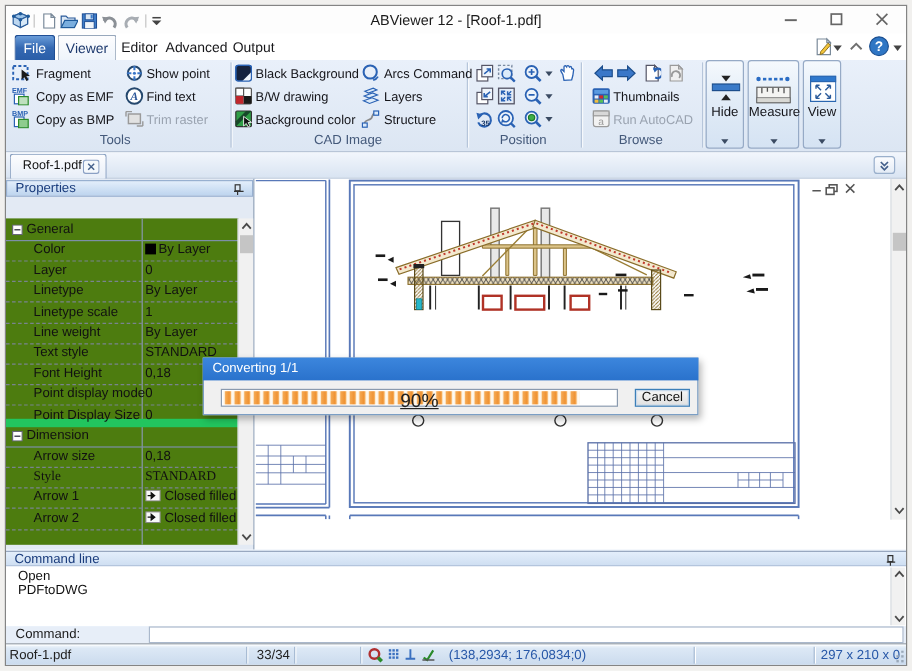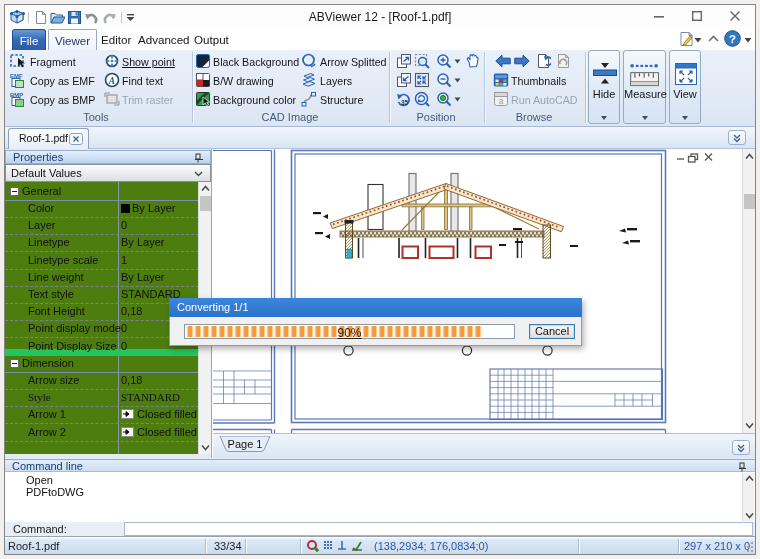--- a/index.html
+++ b/index.html
@@ -45,34 +45,34 @@
 #pscroll { position:absolute; right:0; top:33px; width:13px; height:272px; background:#f1f1f1; border-left:1px solid #d8dce2; }
 .chev { position:absolute; }
 
 #draw { position:absolute; left:208px; top:144px; width:529px; height:284px; background:#fff; overflow:hidden; }
 #vscroll { position:absolute; left:737px; top:144px; width:13px; height:284px; background:#f1f1f1; border-left:1px solid #d8dce2; }
 
 #pagebar { position:absolute; left:208px; top:428px; width:542px; height:25px; background:linear-gradient(#f0f5fb,#dbe6f3); border-top:1px solid #aebfd6; }
 
 #cmdpanel { position:absolute; left:0; top:453px; width:100%; height:78px; background:#e7eef8; }
 #cmdhead { position:absolute; left:0; top:1px; width:100%; height:13px; background:linear-gradient(#e3eefb,#cfdff2); border-top:1px solid #98a8c0; border-bottom:1px solid #a8bcd6; color:#1a3c7c; font-size:11px; line-height:12px; padding-left:7px; }
-#cmdtext { position:absolute; left:0px; top:14px; width:100%; height:50px; background:#fff; font-size:11px; color:#111; padding:2px 0 0 21px; line-height:12px; }
+#cmdtext { position:absolute; left:0px; top:14px; width:100%; height:50px; background:#fff; font-size:11px; color:#111; padding:2px 0 0 10px; line-height:12px; }
 #cmdscroll { position:absolute; right:1px; top:15px; width:12px; height:48px; background:#f1f1f1; border-left:1px solid #d8dce2; }
 #cmdrow { position:absolute; left:0; top:64px; width:100%; height:14px; background:#e7eef8; }
 #cmdinput { position:absolute; left:119px; top:0px; width:629px; height:14px; background:#fff; border:1px solid #aab8cc; }
 
 #status { position:absolute; left:0; top:531px; width:100%; height:18px; background:linear-gradient(#f6fafd,#dce8f5 20%,#cbdbee); border-top:1px solid #9aa2ac; box-shadow:inset 0 1px 0 #fff; font-size:11px; color:#2858a8; }
 .ssep { position:absolute; top:2px; height:14px; width:1px; background:#a8bcd4; box-shadow:1px 0 0 #fff; }
 
 #dlg { position:absolute; left:169px; top:258px; width:413px; height:48px; background:#f0f0f0; border:1px solid #7b9ec4; box-shadow:2px 3px 6px rgba(0,0,0,.3);margin-top:40px; }
 #dlgtitle { position:absolute; left:-1px; top:-1px; width:413px; height:19px; background:linear-gradient(#3c86dd,#2a72cc); color:#fff; font-size:11px; line-height:18px; padding-left:8px; }
 #pbar { position:absolute; left:14px; top:25px; width:331px; height:15px; background:#fff; border:1px solid #8a9aae; }
 #pfill { position:absolute; left:1px; top:1px; height:11px; width:297px;
   background:repeating-linear-gradient(90deg,#fefaf4 0,#fdf0dc 1px,#f5a851 2px,#ef9334 5px,#f5a851 6px, #fdf0dc 7px,#fefaf4 8px); }
-#ptext { position:absolute; left:0; top:1px; width:100%; text-align:center; font-size:12px; color:#222;text-decoration:underline; }
+#ptext { position:absolute; left:0; top:1px; width:100%; text-align:center; font-size:16px; color:#222;text-decoration:underline; }
 #cancel { position:absolute; left:359px; top:25px; width:46px; height:15px; background:linear-gradient(#f6f6f6,#e0e0e0); border:1px solid #3c7fb8; text-align:center; font-size:11px; line-height:13px; color:#111; box-shadow:0 0 0 1px #c6d8ea inset; }
 </style>
 </head>
 <body>
 <div id="win">
   <div id="titlebar">
     <svg class="qat" style="left:5px;top:5px;" width="15" height="15" viewBox="0 0 15 15">
       <polygon points="7,1 13,3.5 13,10 7,13 1,10 1,3.5" fill="#bdd7f0" stroke="#2b5d9b" stroke-width="1"></polygon>
       <polygon points="7,1 13,3.5 7,6.5 1,3.5" fill="#9cc3e8" stroke="#2b5d9b" stroke-width="1"></polygon>
       <polygon points="7,6.5 13,3.5 13,10 7,13" fill="#d7e8f7" stroke="#2b5d9b" stroke-width="1"></polygon>
@@ -151,28 +151,28 @@
     <div class="gsep" style="left:479px;"></div>
     <div class="gsep" style="left:580px;"></div>
     <div class="glabel" style="left:36px;width:110px;">Tools</div>
     <div class="glabel" style="left:230px;width:110px;">CAD Image</div>
     <div class="glabel" style="left:376px;width:110px;">Position</div>
     <div class="glabel" style="left:474px;width:110px;">Browse</div>
 
     <div class="ritem" style="left:25px;top:4px;">Fragment</div>
     <div class="ritem" style="left:25px;top:23px;">Copy as EMF</div>
     <div class="ritem" style="left:25px;top:42px;">Copy as BMP</div>
-    <div class="ritem" style="left:117px;top:4px;text-decoration:underline;">Show point</div>
+    <div class="ritem" style="left:117px;top:4px;">Show point</div>
     <div class="ritem" style="left:117px;top:23px;">Find text</div>
     <div class="ritem gray" style="left:117px;top:42px;">Trim raster</div>
 
     <div class="ritem" style="left:208px;top:4px;">Black Background</div>
     <div class="ritem" style="left:208px;top:23px;">B/W drawing</div>
     <div class="ritem" style="left:208px;top:42px;">Background color</div>
-    <div class="ritem" style="left:315px;top:4px;">Arrow Splitted</div>
+    <div class="ritem" style="left:315px;top:4px;">Arcs Command</div>
     <div class="ritem" style="left:315px;top:23px;">Layers</div>
     <div class="ritem" style="left:315px;top:42px;">Structure</div>
 
     <div class="ritem" style="left:506px;top:23px;">Thumbnails</div>
     <div class="ritem gray" style="left:506px;top:42px;">Run AutoCAD</div>
 
     <svg class="ricon" style="left:5px;top:3px;" viewBox="0 0 16 16">
       <rect x="1" y="2" width="12" height="11" fill="none" stroke="#2a62b4" stroke-width="1.6" stroke-dasharray="2.5,1.8"></rect>
       <polygon points="8,5 8,13.5 10.3,11.3 12,14.5 13.6,13.6 12,10.6 15,10.4" fill="#1a1a1a"></polygon>
     </svg>
@@ -375,25 +375,20 @@
           <path d="M5,7.5 l3,3 3,-3" fill="none" stroke="#44608c" stroke-width="1.4"></path>
         </svg>
     </div>
   </div>
   <div id="props">
     <div id="propshead">Properties
       <svg style="position:absolute;right:6px;top:2px;" width="10" height="10" viewBox="0 0 10 10">
         <rect x="2" y="1" width="4" height="5" fill="#dce8f4" stroke="#333" stroke-width="1"></rect>
         <path d="M1,6.5 h8 M4,6.5 v3" stroke="#333" stroke-width="1"></path>
       </svg>
-    </div>
-    <div id="combo">Default Values
-      <svg style="position:absolute;right:7px;top:6px;" width="9" height="6" viewBox="0 0 9 6">
-          <path d="M1,1 l3.5,3.5 L8,1" fill="none" stroke="#444" stroke-width="1.3"></path>
-        </svg>
     </div>
     <div id="grid">
       <div id="vline"></div>
       <div id="gridrows">
           <div class="prow phead" style="top:0.8px;">
             <svg style="position:absolute;left:5px;top:4px;" width="9" height="9" viewBox="0 0 9 9">
               <rect x="0.5" y="0.5" width="8" height="8" fill="#fff" stroke="#667"></rect>
               <rect x="2" y="4" width="5" height="1" fill="#223"></rect>
             </svg>
             <span style="position:absolute;left:17px;">General</span>
@@ -625,32 +620,20 @@
   </div>
   <div id="vscroll">
     <svg class="chev" style="left:2px;top:4px;" width="9" height="7" viewBox="0 0 9 7">
         <path d="M1,5.5 L4.5,1.5 L8,5.5" fill="none" stroke="#4a4a4a" stroke-width="1.5"></path>
       </svg>
     <div style="position:absolute;left:1px;top:45px;width:11px;height:15px;background:#c5c5c5;"></div>
     <svg class="chev" style="left:2px;top:273px;" width="9" height="7" viewBox="0 0 9 7">
         <path d="M1,1.5 L4.5,5.5 L8,1.5" fill="none" stroke="#4a4a4a" stroke-width="1.5"></path>
       </svg>
   </div>
-  <div id="pagebar">
-    <svg style="position:absolute;left:6px;top:2px;" width="52" height="17" viewBox="0 0 52 17">
-      <path d="M1,0 h50 l-5.5,13 q-1,2.5 -3.5,2.5 h-32 q-2.5,0 -3.5,-2.5 z" fill="#e4edf8" stroke="#8898bc"></path>
-      <text x="26" y="11.5" font-size="11" fill="#111" text-anchor="middle" font-family="Liberation Sans">Page 1</text>
-    </svg>
-    <div class="chevbtn" style="left:519px;top:6px;">
-      <svg width="16" height="13" viewBox="0 0 16 13">
-          <path d="M5,4 l3,3 3,-3" fill="none" stroke="#44608c" stroke-width="1.4"></path>
-          <path d="M5,7.5 l3,3 3,-3" fill="none" stroke="#44608c" stroke-width="1.4"></path>
-        </svg>
-    </div>
-  </div>
   <div id="cmdpanel">
     <div id="cmdhead">Command line
       <svg style="position:absolute;right:8px;top:2px;" width="10" height="10" viewBox="0 0 10 10">
         <rect x="3" y="1" width="4" height="5" fill="#dce8f4" stroke="#333" stroke-width="1"></rect>
         <path d="M2,6.5 h7 M5,6.5 v3" stroke="#333" stroke-width="1"></path>
       </svg>
     </div>
     <div id="cmdtext">Open<br>PDFtoDWG</div>
     <div id="cmdscroll">
       <svg class="chev" style="left:2px;top:2px;" width="9" height="7" viewBox="0 0 9 7">

